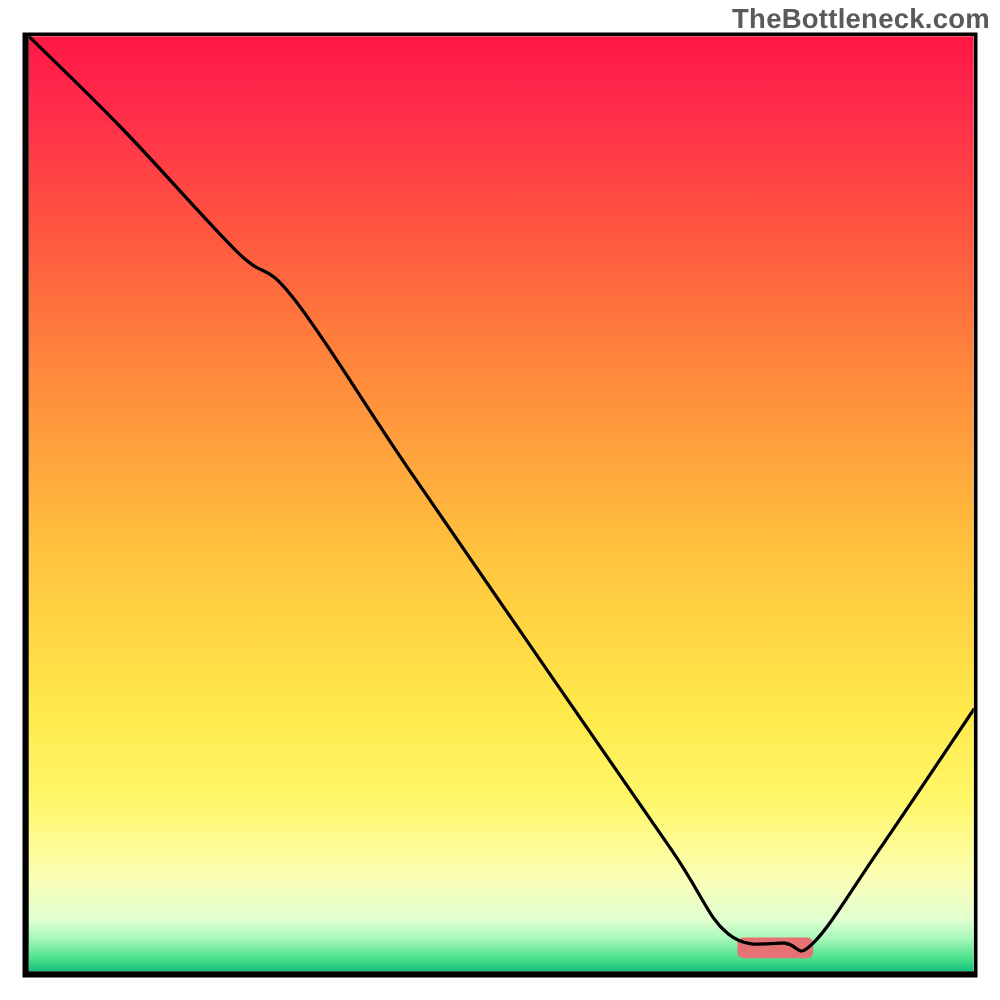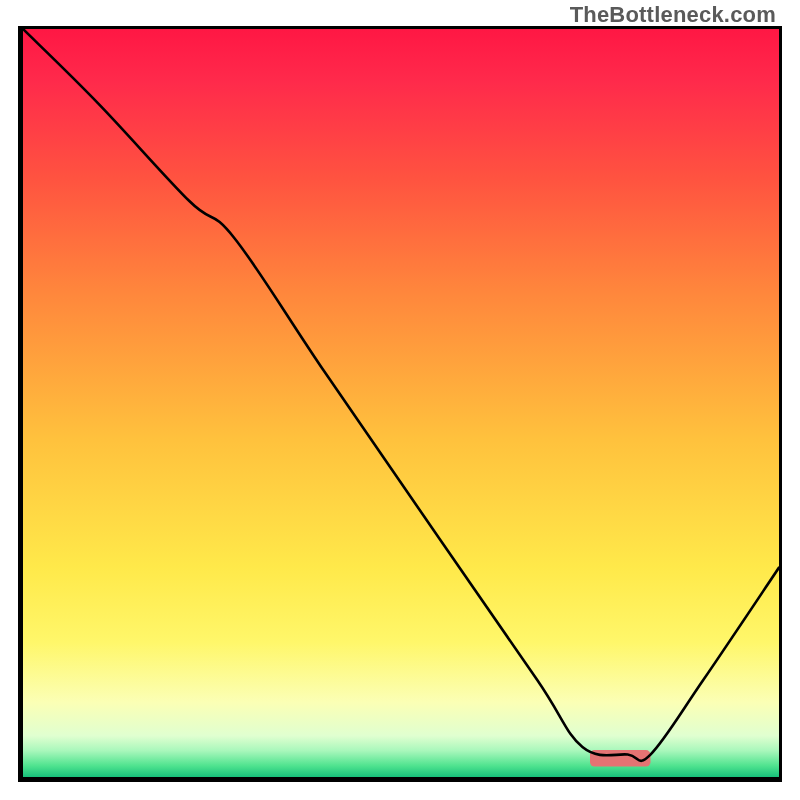--- a/index.html
+++ b/index.html
@@ -11,21 +11,21 @@
     background: #fff;
   }
   .container {
     position: relative;
     width: 800px;
     height: 800px;
   }
   .watermark {
     position: absolute;
     top: 2px;
-    right: 24px;
+    right: 8px;
     font-size: 22px;
     font-weight: bold;
     color: #5a5a5a;
     letter-spacing: 0.2px;
   }
   .plot-frame {
     position: absolute;
     left: 18px;
     top: 26px;
     width: 764px;

